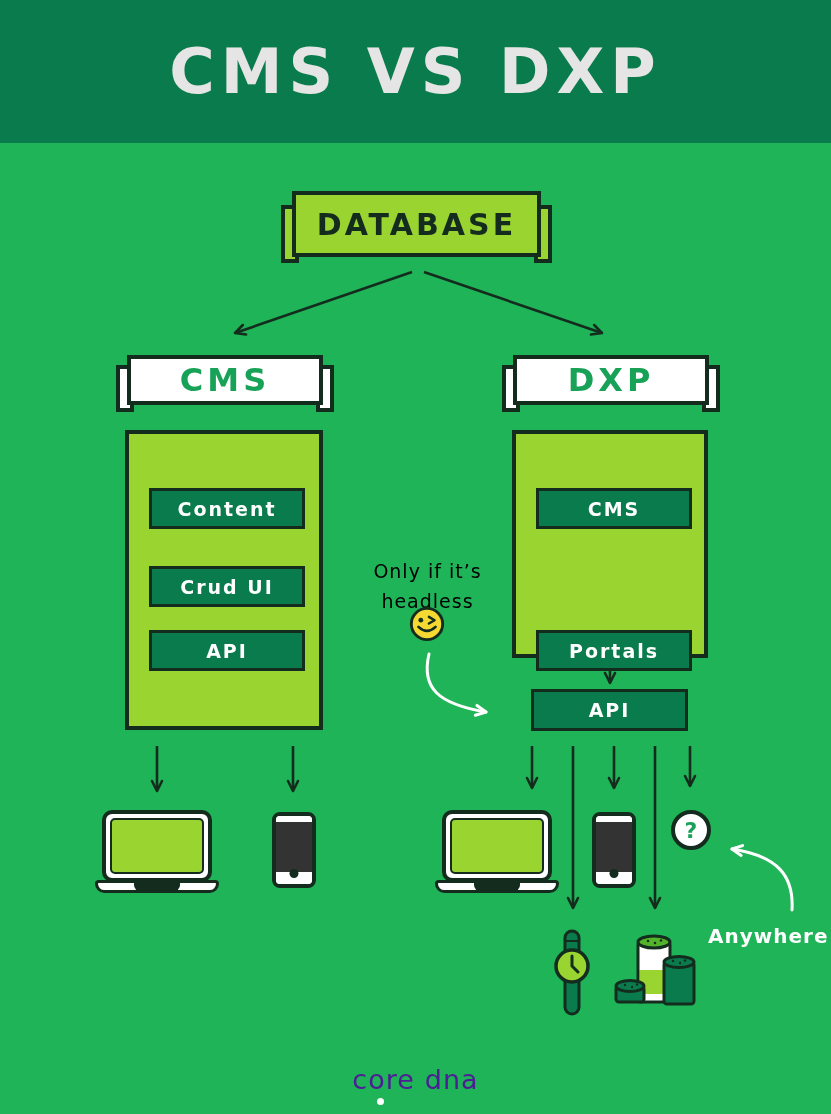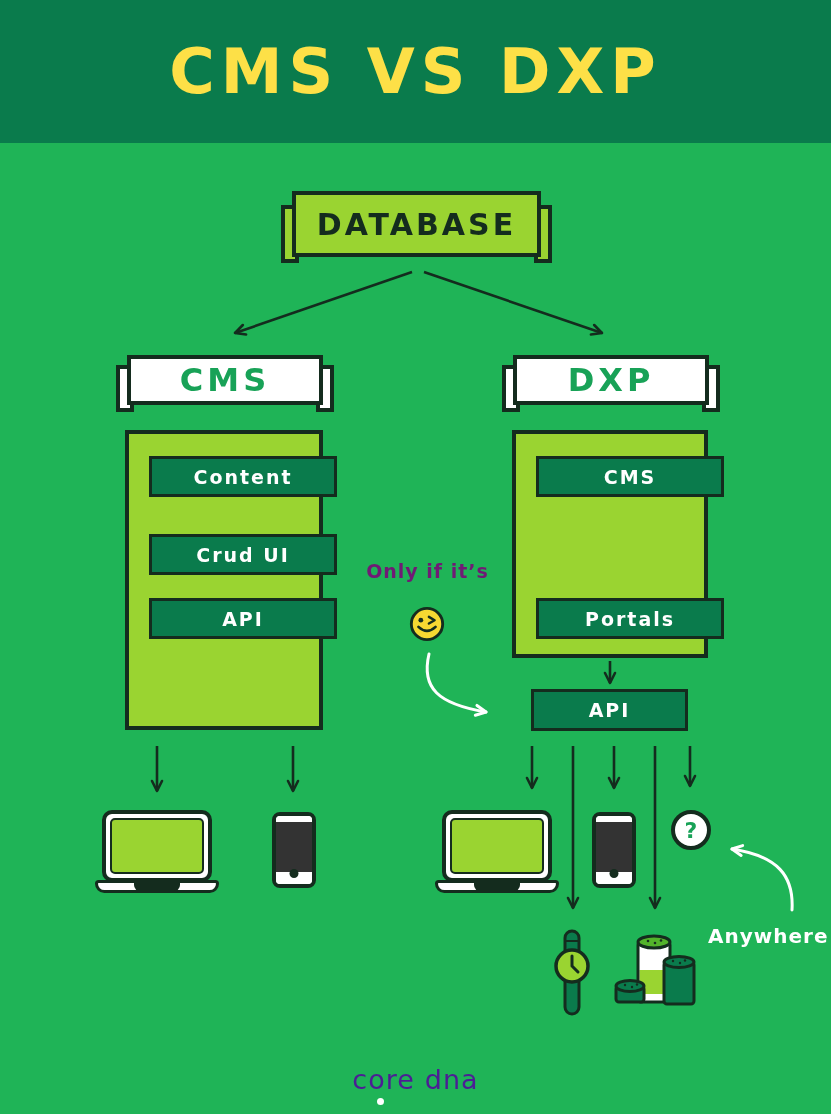--- a/index.html
+++ b/index.html
@@ -10,21 +10,21 @@
     --banner-text:#18a257;
     --emoji-yellow:#f6d832;
     --phone-dark:#333333;
   }
   *{margin:0;padding:0;box-sizing:border-box;}
   body{background:#888;display:flex;justify-content:center;font-family:"DejaVu Sans","Liberation Sans",sans-serif;}
   .canvas{position:relative;width:831px;height:1114px;background:var(--body-green);overflow:hidden;}
 
   
   .header{position:absolute;top:0;left:0;width:831px;height:143px;background:var(--dark-green);display:flex;align-items:center;justify-content:center;}
-  .title{color:#fde047;font-size:62px;font-weight:bold;letter-spacing:6px;}
+  .title{color:#e5e5e5;font-size:62px;font-weight:bold;letter-spacing:6px;}
 
   
   svg.arrows{position:absolute;inset:0;pointer-events:none;}
 
   
   .ribbon{position:absolute;padding-left:12px;}
   .ribbon .ear{position:absolute;top:14px;height:58px;width:18px;border:4px solid var(--outline);z-index:0;}
   .ribbon .ear.left{left:-11px;}
   .ribbon .ear.right{right:-11px;}
   .ribbon .face{position:absolute;inset:0;border:4px solid var(--outline);display:flex;align-items:center;justify-content:center;z-index:1;}
@@ -34,26 +34,26 @@
   .ribbon.banner{width:196px;height:50px;}
   .ribbon.banner .ear{background:#fff;top:10px;height:47px;}
   .ribbon.banner .face{background:#fff;color:var(--banner-text);font-size:32px;font-weight:bold;letter-spacing:4px;}
   .ribbon.cms{left:127px;top:355px;}
   .ribbon.dxp{left:513px;top:355px;}
 
   
   .container{position:absolute;background:var(--light-green);border:4px solid var(--outline);}
   .container.cms{left:125px;top:430px;width:198px;height:300px;}
   .container.dxp{left:512px;top:430px;width:196px;height:228px;}
-  .item-box{position:absolute;left:20px;width:188px;height:41px;background:var(--dark-green);border:3px solid var(--outline);color:#fff;font-weight:bold;font-size:19px;letter-spacing:2px;display:flex;align-items:center;justify-content:center;}
+  .item-box{position:absolute;left:20px;width:156px;height:41px;background:var(--dark-green);border:3px solid var(--outline);color:#fff;font-weight:bold;font-size:19px;letter-spacing:2px;display:flex;align-items:center;justify-content:center;margin-top:32px;}
   .item-box.r0{top:22px;} .item-box.r1{top:100px;} .item-box.r2{top:164px;} .item-box.r3{top:234px;}
   .api-box{position:absolute;left:531px;top:689px;width:157px;height:42px;background:var(--dark-green);border:3px solid var(--outline);color:#fff;font-weight:bold;font-size:19px;letter-spacing:2px;display:flex;align-items:center;justify-content:center;}
 
   
-  .note{position:absolute;left:350px;top:556px;width:155px;text-align:center;color:#701a75;font-weight:bold;font-size:19px;letter-spacing:1px;line-height:1.6;}
+  .note{position:absolute;left:350px;top:556px;width:155px;text-align:center;color:#000000;font-weight:normal;font-size:19px;letter-spacing:1px;line-height:1.6;}
   .anywhere{position:absolute;left:708px;top:924px;width:120px;text-align:center;color:#fff;font-weight:bold;font-size:20px;letter-spacing:1px;}
 
   
   .emoji{position:absolute;left:408px;top:605px;}
 
   
   .laptop{position:absolute;width:124px;}
   .laptop .body{width:110px;height:72px;margin:0 auto;background:#fff;border:4px solid var(--outline);border-radius:10px;padding:4px;}
   .laptop .screen{width:100%;height:100%;background:var(--light-green);border:2px solid var(--outline);border-radius:5px;}
   .laptop .base{position:relative;width:124px;height:13px;background:#fff;border:3px solid var(--outline);border-radius:4px 4px 10px 10px;margin-top:-2px;}
@@ -142,20 +142,21 @@
 
   <div class="container dxp">
     <div class="item-box r0">CMS</div>
     <div class="item-box r2">Portals</div>
   </div>
 
   <div class="api-box">API</div>
 
   <div class="note">
     <div>Only if it’s</div>
+    <div>headless</div>
   </div>
 
   <svg class="emoji" width="38" height="38" viewBox="0 0 40 40">
     <circle cx="20" cy="20" r="16.5" fill="#f6d832" stroke="#142c1e" stroke-width="3"></circle>
     <circle cx="13.5" cy="16" r="2.5" fill="#142c1e"></circle>
     <polyline points="22,12.5 28,16 22,19.5" fill="none" stroke="#142c1e" stroke-width="2.6" stroke-linecap="round" stroke-linejoin="round"></polyline>
     <path d="M11,23 Q20,31.5 29,23" fill="none" stroke="#142c1e" stroke-width="2.8" stroke-linecap="round"></path>
   </svg>
 
   <div class="laptop l1">

